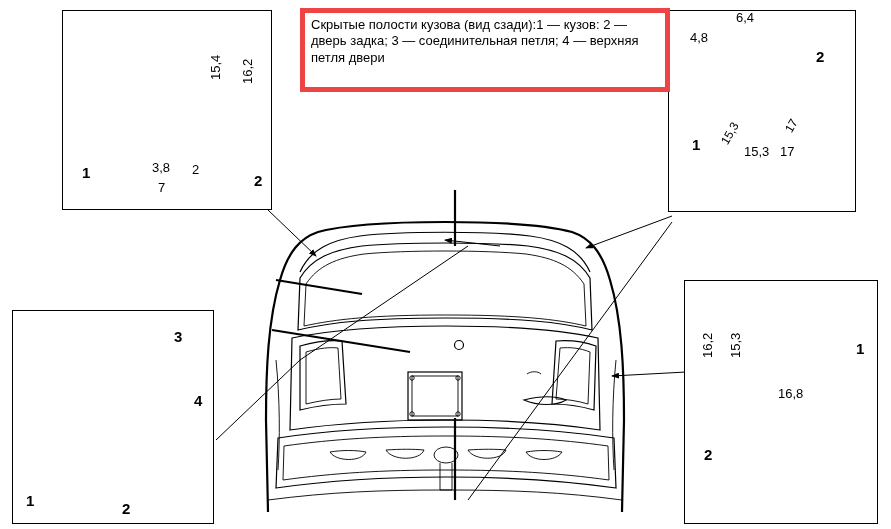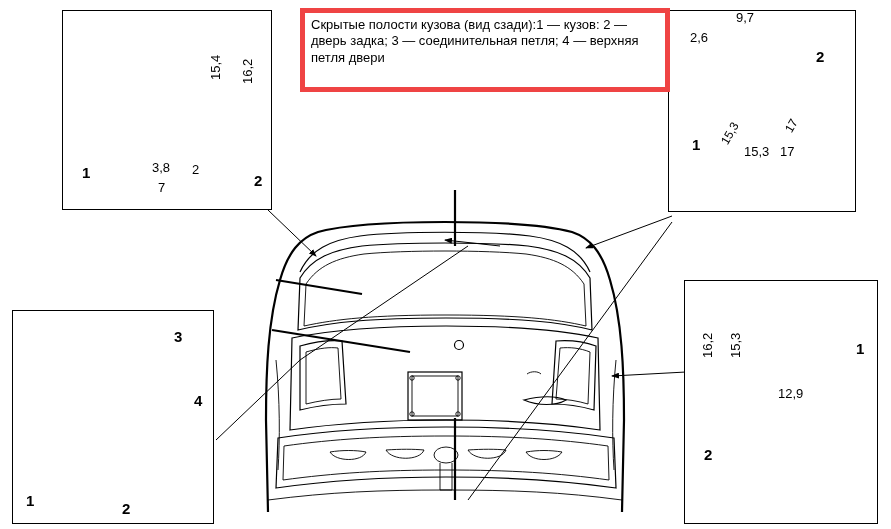--- a/index.html
+++ b/index.html
@@ -264,33 +264,33 @@
   <div class="caption" style="left:300px; top:8px; width:370px; height:84px;">Скрытые полости кузова (вид сзади):1 — кузов: 2 — дверь задка; 3 — соединительная петля; 4 — верхняя петля двери</div>
 
   <div class="lbl rot" style="left:208px; top:80px;">15,4</div>
   <div class="lbl rot" style="left:240px; top:84px;">16,2</div>
   <div class="lbl" style="left:152px; top:160px;">3,8</div>
   <div class="lbl" style="left:158px; top:180px;">7</div>
   <div class="lbl" style="left:192px; top:162px;">2</div>
   <div class="lbl b" style="left:82px; top:164px;">1</div>
   <div class="lbl b" style="left:254px; top:172px;">2</div>
 
-  <div class="lbl" style="left:736px; top:10px;">9,7</div>
-  <div class="lbl" style="left:690px; top:30px;">2,6</div>
+  <div class="lbl" style="left:736px; top:10px;">6,4</div>
+  <div class="lbl" style="left:690px; top:30px;">4,8</div>
   <div class="lbl rotsm" style="left:718px; top:140px;">15,3</div>
   <div class="lbl rotsm" style="left:782px; top:128px;">17</div>
   <div class="lbl" style="left:744px; top:144px;">15,3</div>
   <div class="lbl" style="left:780px; top:144px;">17</div>
   <div class="lbl b" style="left:692px; top:136px;">1</div>
   <div class="lbl b" style="left:816px; top:48px;">2</div>
 
   <div class="lbl b" style="left:174px; top:328px;">3</div>
   <div class="lbl b" style="left:194px; top:392px;">4</div>
   <div class="lbl b" style="left:26px; top:492px;">1</div>
   <div class="lbl b" style="left:122px; top:500px;">2</div>
 
   <div class="lbl rot" style="left:700px; top:358px;">16,2</div>
   <div class="lbl rot" style="left:728px; top:358px;">15,3</div>
-  <div class="lbl" style="left:778px; top:386px;">12,9</div>
+  <div class="lbl" style="left:778px; top:386px;">16,8</div>
   <div class="lbl b" style="left:856px; top:340px;">1</div>
   <div class="lbl b" style="left:704px; top:446px;">2</div>
 
 </div>
 
 </body></html>

